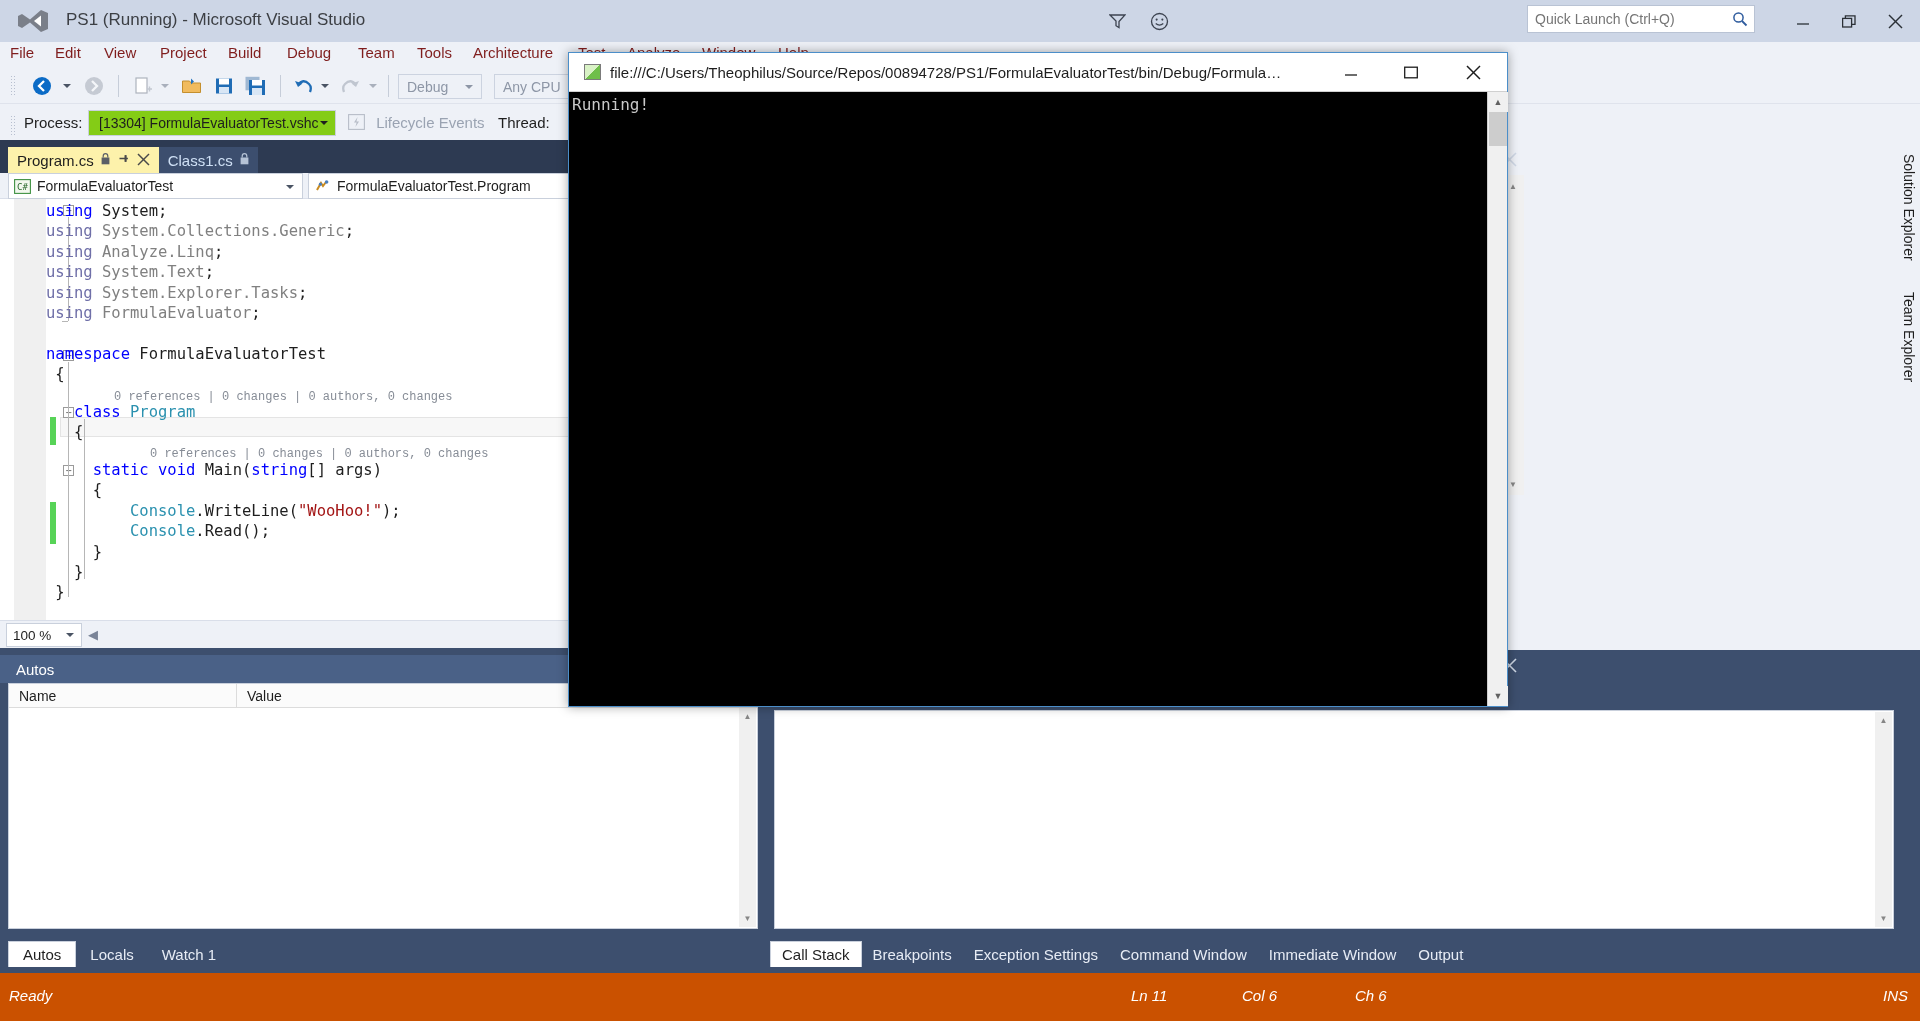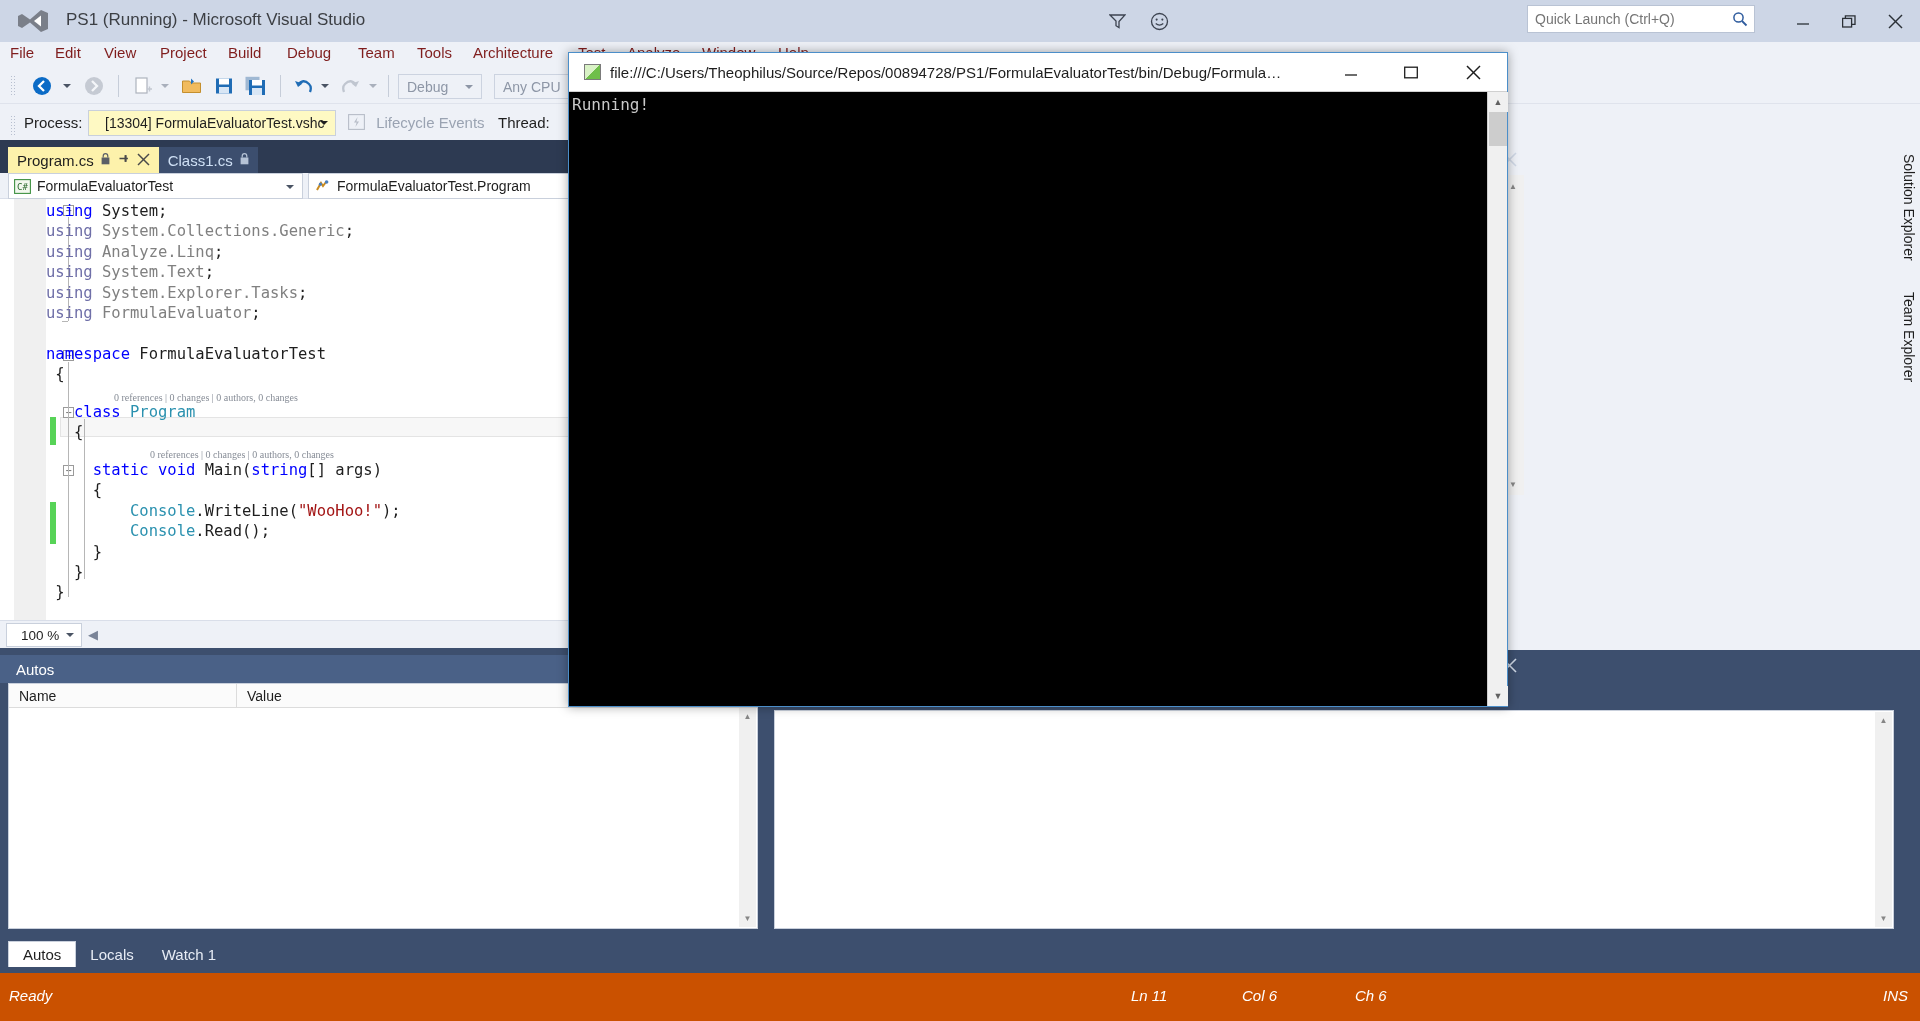--- a/index.html
+++ b/index.html
@@ -82,22 +82,22 @@
   .combo .caret{ position:absolute; right:8px; top:10px; border-top-color:#8d96a6;}
 
   
   .procbar{
     position:absolute; left:0; top:104px; width:1920px; height:36px;
     background:#eef1f7;
   }
   .proc-label{ position:absolute; left:24px; top:10px; font-size:15px; color:#1e1e1e; }
   .proc-combo{
     position:absolute; left:88px; top:6px; width:248px; height:26px;
-    background:#fef9c3; border:1px solid #c9d0dc; display:flex; align-items:center;
-    font-size:14px; color:#1e1e1e; padding-left:16px; overflow:hidden; white-space:nowrap;
+    background:#84cc16; border:1px solid #c9d0dc; display:flex; align-items:center;
+    font-size:14px; color:#1e1e1e; padding-left:10px; overflow:hidden; white-space:nowrap;
   }
   .proc-combo .caret{ position:absolute; right:7px; top:10px; }
   .lifecycle{ position:absolute; left:348px; top:10px; font-size:15px; color:#9aa3b2; }
   .thread-label{ position:absolute; left:498px; top:10px; font-size:15px; color:#1e1e1e;}
 
   
   .docwell{
     position:absolute; left:0; top:140px; width:1500px; height:610px;
     background:#2d3a52;
   }
@@ -136,21 +136,21 @@
     position:absolute; left:46px; top:2px; right:0; bottom:0;
     font-family:"DejaVu Sans Mono", monospace; font-size:15.5px; line-height:20.4px;
     white-space:pre; color:#1e1e1e;
   }
   .code .k{ color:#0000ff; }
   .code .t{ color:#2b91af; }
   .code .s{ color:#a31515; }
   .code .pl{ color:#6f6fa8; }
   .code .gray{ color:#808080; }
   .codelens{
-    font-family:Liberation Serif, serif; font-size:10px; color:#868c96;
+    font-family:Liberation Mono, monospace; font-size:12px; color:#868c96;
     line-height:17px;
   }
   .green-mark{ position:absolute; left:50px; width:6px; background:#57d357; }
   .fold{
     position:absolute; width:11px; height:11px; border:1px solid #9a9a9a; background:#fff;
     color:#5a5a5a; font-size:10px; line-height:9px; text-align:center;
     font-family:"DejaVu Sans Mono", monospace;
   }
   .vline{ position:absolute; width:1px; background:#b6b6b6; }
   .cur-line{
@@ -158,21 +158,21 @@
     background:#f7f7f7;
   }
 
   
   .zoomstrip{
     position:absolute; left:0; top:620px; width:1500px; height:28px;
     background:#eef1f7; border-top:1px solid #d9dee9;
   }
   .zoom-combo{
     position:absolute; left:6px; top:2px; width:76px; height:24px; background:#fff;
-    border:1px solid #c9d0dc; display:flex; align-items:center; padding-left:14px;
+    border:1px solid #c9d0dc; display:flex; align-items:center; padding-left:6px;
     font-size:13.5px; color:#1e1e1e;
   }
   .zoom-combo .caret{ position:absolute; right:7px; top:9px; }
   .hscroll-left{ position:absolute; left:88px; top:6px; color:#7a8498; font-size:13px; }
 
   
   .autos-panel{
     position:absolute; left:0; top:648px; width:766px; height:325px; background:#3d4f6e;
   }
   .autos-head{
@@ -606,20 +606,28 @@
     </div>
   </div>
 
   <div class="right-panel">
     <div class="rp-grid">
       <div class="autos-vscroll" style="top:1px;">
         <div class="vs-arrow" style="top:0;">▲</div>
         <div class="vs-arrow" style="bottom:0;">▼</div>
       </div>
     </div>
+    <div class="rp-tabs">
+      <div class="rp-tab active">Call Stack</div>
+      <div class="rp-tab">Breakpoints</div>
+      <div class="rp-tab">Exception Settings</div>
+      <div class="rp-tab">Command Window</div>
+      <div class="rp-tab">Immediate Window</div>
+      <div class="rp-tab">Output</div>
+    </div>
   </div>
 
   <div class="side-strip">
 
     <div class="sxbtn" style="left:2px; top:12px;">
       <svg width="15" height="15" viewBox="0 0 15 15">
           <line x1="1" y1="1" x2="14" y2="14" stroke="#cfd8e6" stroke-width="1.6"></line>
           <line x1="14" y1="1" x2="1" y2="14" stroke="#cfd8e6" stroke-width="1.6"></line>
         </svg>
     </div>

